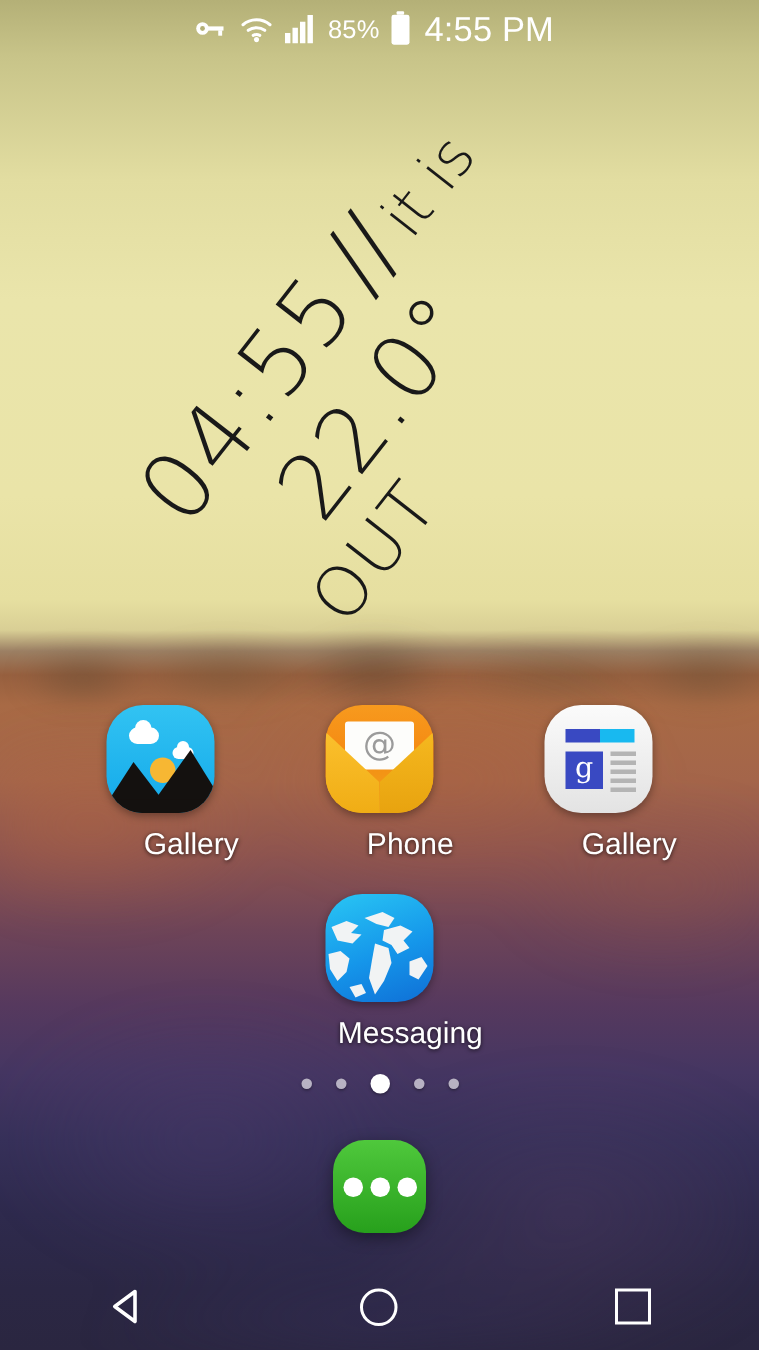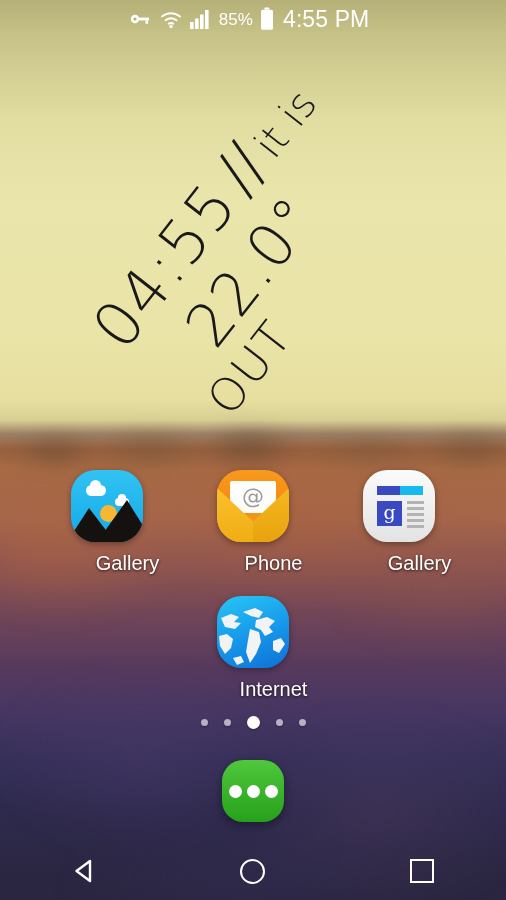--- a/index.html
+++ b/index.html
@@ -456,21 +456,21 @@
               <path d="M4 22 L14 18 L22 21 L17 26 L24 27 L18 33 L8 31 Z"></path>
               <path d="M2 40 L10 38 L16 43 L14 52 L8 58 L3 50 Z"></path>
               <path d="M26 16 L38 12 L46 16 L42 22 L34 20 Z"></path>
               <path d="M39 24 L50 21 L58 25 L52 31 L56 36 L48 40 L44 34 L38 31 Z"></path>
               <path d="M33 33 L42 36 L44 46 L39 58 L33 67 L29 56 L31 44 Z"></path>
               <path d="M56 45 L64 42 L68 48 L62 57 L56 54 Z"></path>
               <path d="M16 62 L24 60 L27 66 L20 69 Z"></path>
             </svg>
           </div>
         </div>
-        <div class="app-label">Internet</div>
+        <div class="app-label">Messaging</div>
       </div>
     </div>
   </div>
 
   <div id="pagedots">
     <span class="dot"></span>
     <span class="dot"></span>
     <span class="dot active"></span>
     <span class="dot"></span>
     <span class="dot"></span>

